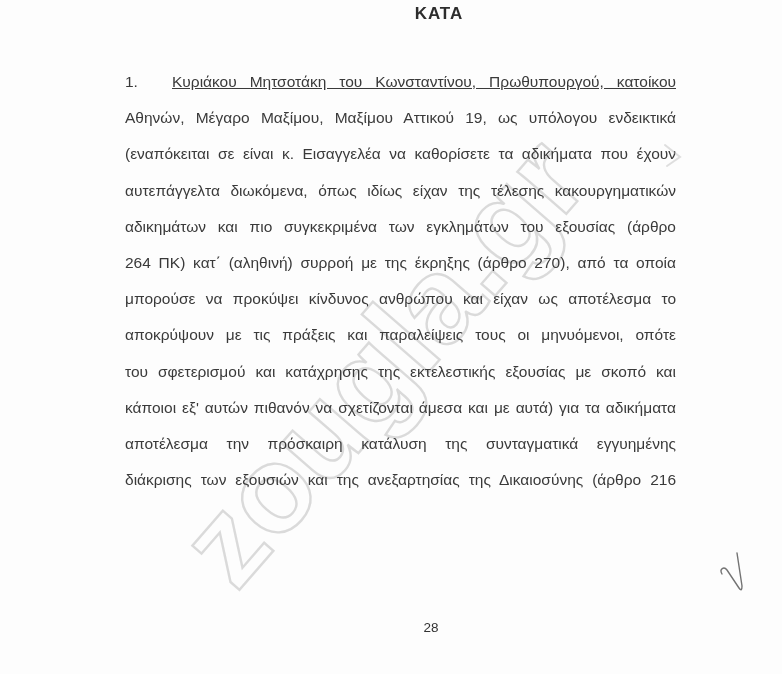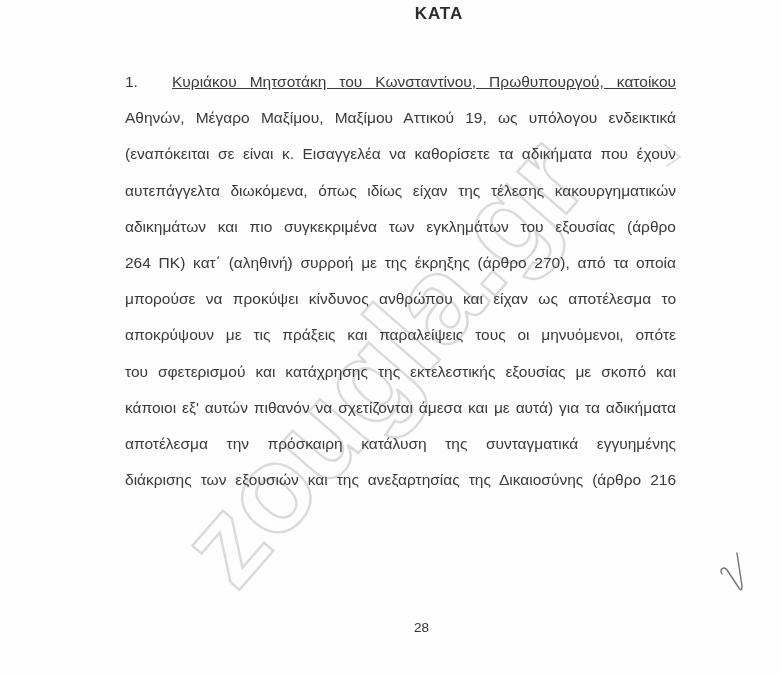--- a/index.html
+++ b/index.html
@@ -60,21 +60,21 @@
     flex: 1;
     text-align: justify;
     text-align-last: justify;
     text-decoration: underline;
   }
   .page-number {
     position: absolute;
     left: 414px;
     top: 620px;
     width: 34px;
-    text-align: left;
+    text-align: center;
     font-size: 13.5px;
     color: #333333;
     z-index: 2;
   }
   .watermark-layer, .marks-layer {
     position: absolute;
     inset: 0;
     pointer-events: none;
   }
   .watermark-layer { z-index: 1; }

